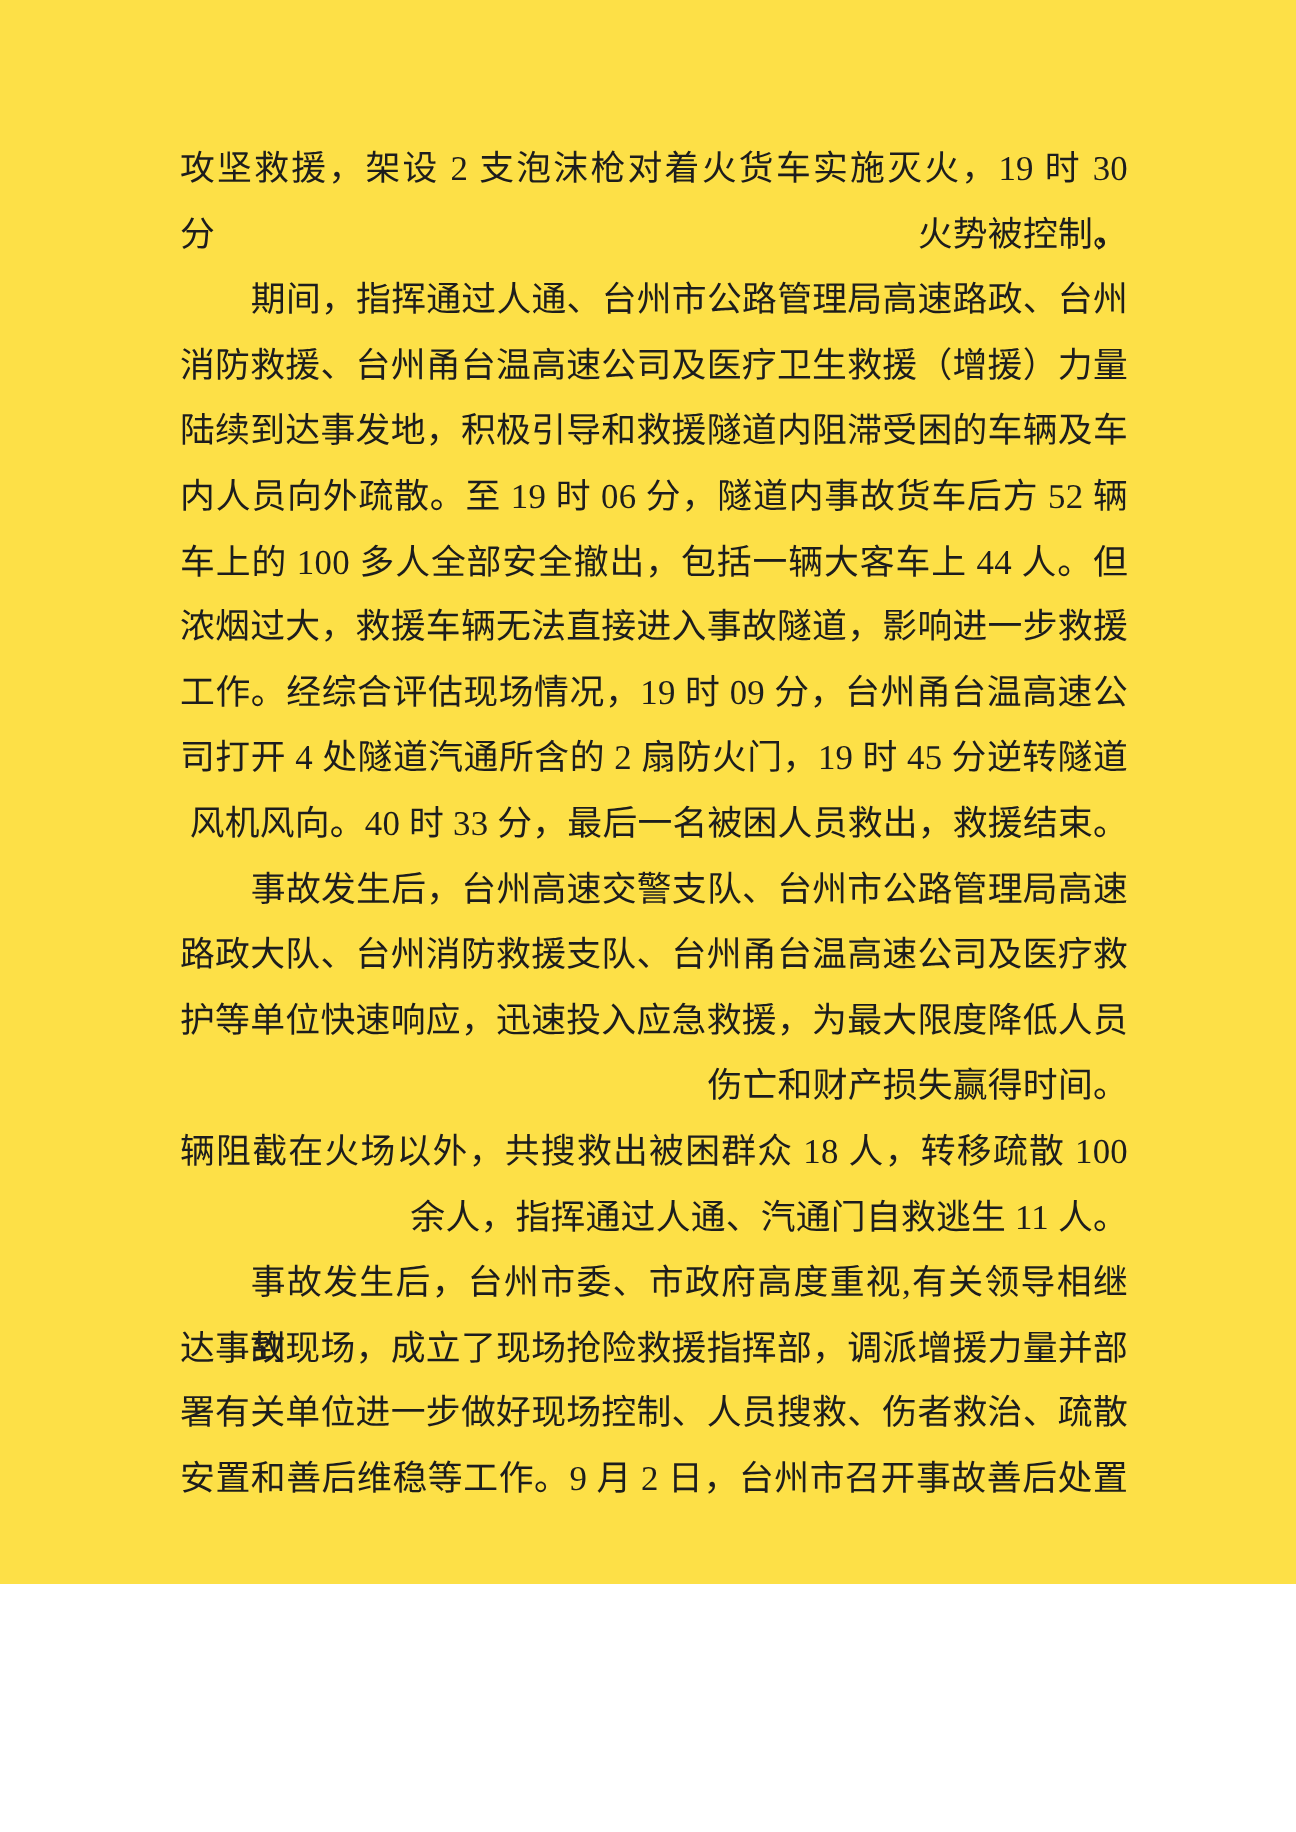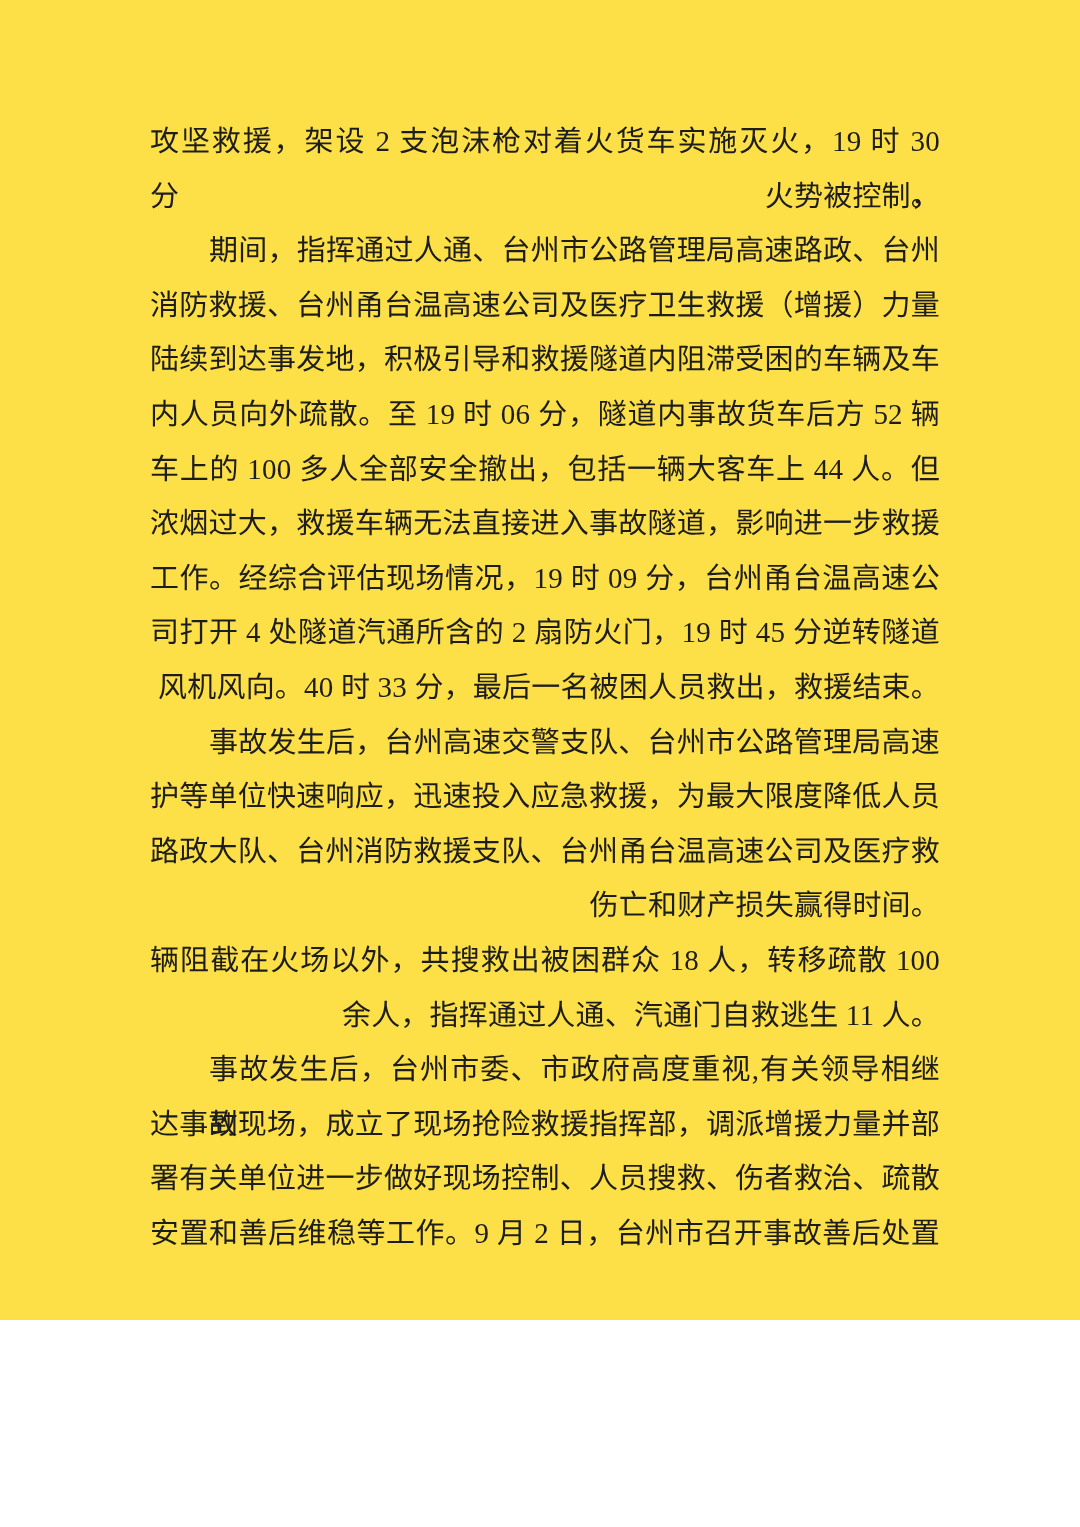--- a/index.html
+++ b/index.html
@@ -63,22 +63,22 @@
       <div class="line indent fill">期间，指挥通过人通、台州市公路管理局高速路政、台州</div>
       <div class="line fill">消防救援、台州甬台温高速公司及医疗卫生救援（增援）力量</div>
       <div class="line fill">陆续到达事发地，积极引导和救援隧道内阻滞受困的车辆及车</div>
       <div class="line fill">内人员向外疏散。至 19 时 06 分，隧道内事故货车后方 52 辆</div>
       <div class="line fill">车上的 100 多人全部安全撤出，包括一辆大客车上 44 人。但</div>
       <div class="line fill">浓烟过大，救援车辆无法直接进入事故隧道，影响进一步救援</div>
       <div class="line fill">工作。经综合评估现场情况，19 时 09 分，台州甬台温高速公</div>
       <div class="line fill">司打开 4 处隧道汽通所含的 2 扇防火门，19 时 45 分逆转隧道</div>
       <div class="line">风机风向。40 时 33 分，最后一名被困人员救出，救援结束。</div>
       <div class="line indent fill">事故发生后，台州高速交警支队、台州市公路管理局高速</div>
+      <div class="line fill">路政大队、台州消防救援支队、台州甬台温高速公司及医疗救</div>
       <div class="line fill">护等单位快速响应，迅速投入应急救援，为最大限度降低人员</div>
-      <div class="line fill">路政大队、台州消防救援支队、台州甬台温高速公司及医疗救</div>
       <div class="line">伤亡和财产损失赢得时间。</div>
       <div class="line fill">辆阻截在火场以外，共搜救出被困群众 18 人，转移疏散 100</div>
       <div class="line">余人，指挥通过人通、汽通门自救逃生 11 人。</div>
       <div class="line indent fill">事故发生后，台州市委、市政府高度重视,有关领导相继到</div>
       <div class="line fill">达事故现场，成立了现场抢险救援指挥部，调派增援力量并部</div>
       <div class="line fill">署有关单位进一步做好现场控制、人员搜救、伤者救治、疏散</div>
       <div class="line fill">安置和善后维稳等工作。9 月 2 日，台州市召开事故善后处置</div>
     </div>
   <div class="page-footer">9</div>
 </div>

